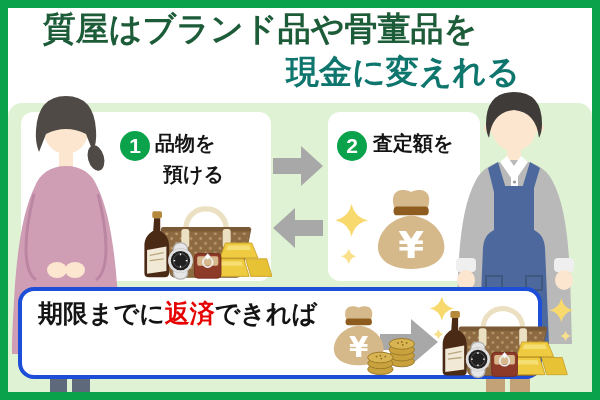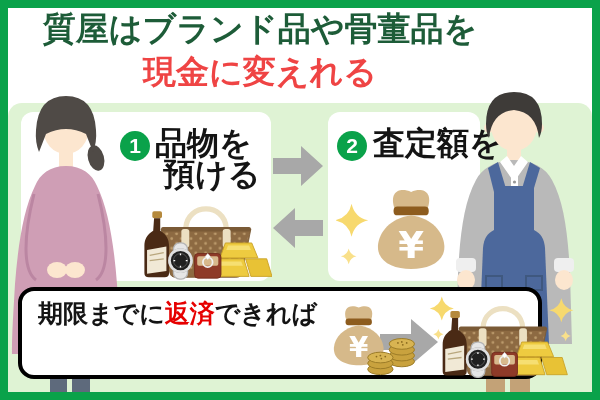--- a/index.html
+++ b/index.html
@@ -4,38 +4,38 @@
 <style>
   html,body { margin:0; padding:0; background:#fff; }
   .stage {
     position:relative; width:600px; height:400px; background:#fff; overflow:hidden;
     font-family:"Liberation Sans","DejaVu Sans",sans-serif;
   }
   .frame { position:absolute; inset:0; border:8px solid #0aa24a; z-index:20; pointer-events:none; }
   .title-block { position:absolute; top:10px; left:0; width:520px; text-align:center;
     font-weight:bold; font-size:33px; line-height:43px; z-index:1;font-family:Liberation Mono, monospace; }
   .title-l1 { color:#1d5c38; }
-  .title-l2 { color:#ef4444; }
+  .title-l2 { color:#0f766e;text-align:right; }
   .panel { position:absolute; left:8px; top:103px; width:584px; height:289px;
     background:#dff3d4; border-radius:14px 14px 0 0; z-index:1; }
   .card { position:absolute; background:#fff; border-radius:12px; z-index:2; }
   .card1 { left:21px; top:112px; width:250px; height:169px; }
   .card2 { left:328px; top:112px; width:152px; height:169px; }
   .step-num { position:absolute; width:30px; height:30px; border-radius:50%; background:#0aa24a;
     color:#fff; font-weight:bold; font-size:21px; display:flex; align-items:center; justify-content:center; }
   .card1 .step-num { left:99px; top:19px; }
   .card2 .step-num { left:9px; top:19px; }
-  .step-label { position:absolute; font-size:32px; font-weight:bold; color:#141414; line-height:31px; white-space:nowrap;font-family:Liberation Serif, serif; }
+  .step-label { position:absolute; font-size:20px; font-weight:bold; color:#141414; line-height:31px; white-space:nowrap;font-family:Liberation Serif, serif; }
   .card1 .step-label { left:134px; top:16px; }
   .card2 .step-label { left:45px; top:16px; }
   .indent { padding-left:8px; }
   .abs { position:absolute; }
   .z2 { z-index:2; } .z3 { z-index:3; }
   .bottom-box { position:absolute; left:18px; top:287px; width:524px; height:92px;
-    background:#fff; border:4px solid #000000; border-radius:16px; z-index:5; box-sizing:border-box;padding-left:26px; }
+    background:#fff; border:4px solid #1d4ed8; border-radius:16px; z-index:5; box-sizing:border-box;padding-left:26px; }
   .note-text { position:absolute; left:16px; top:6px; font-size:25px; font-weight:bold;
     line-height:32px; color:#141414; white-space:nowrap; }
   .hl { color:#e60000; }
   svg { display:block; }
   .yen-glyph { font-family:"DejaVu Sans","Liberation Sans",sans-serif; font-weight:bold; }
 </style>
 </head>
 <body>
 
 <div class="stage">

